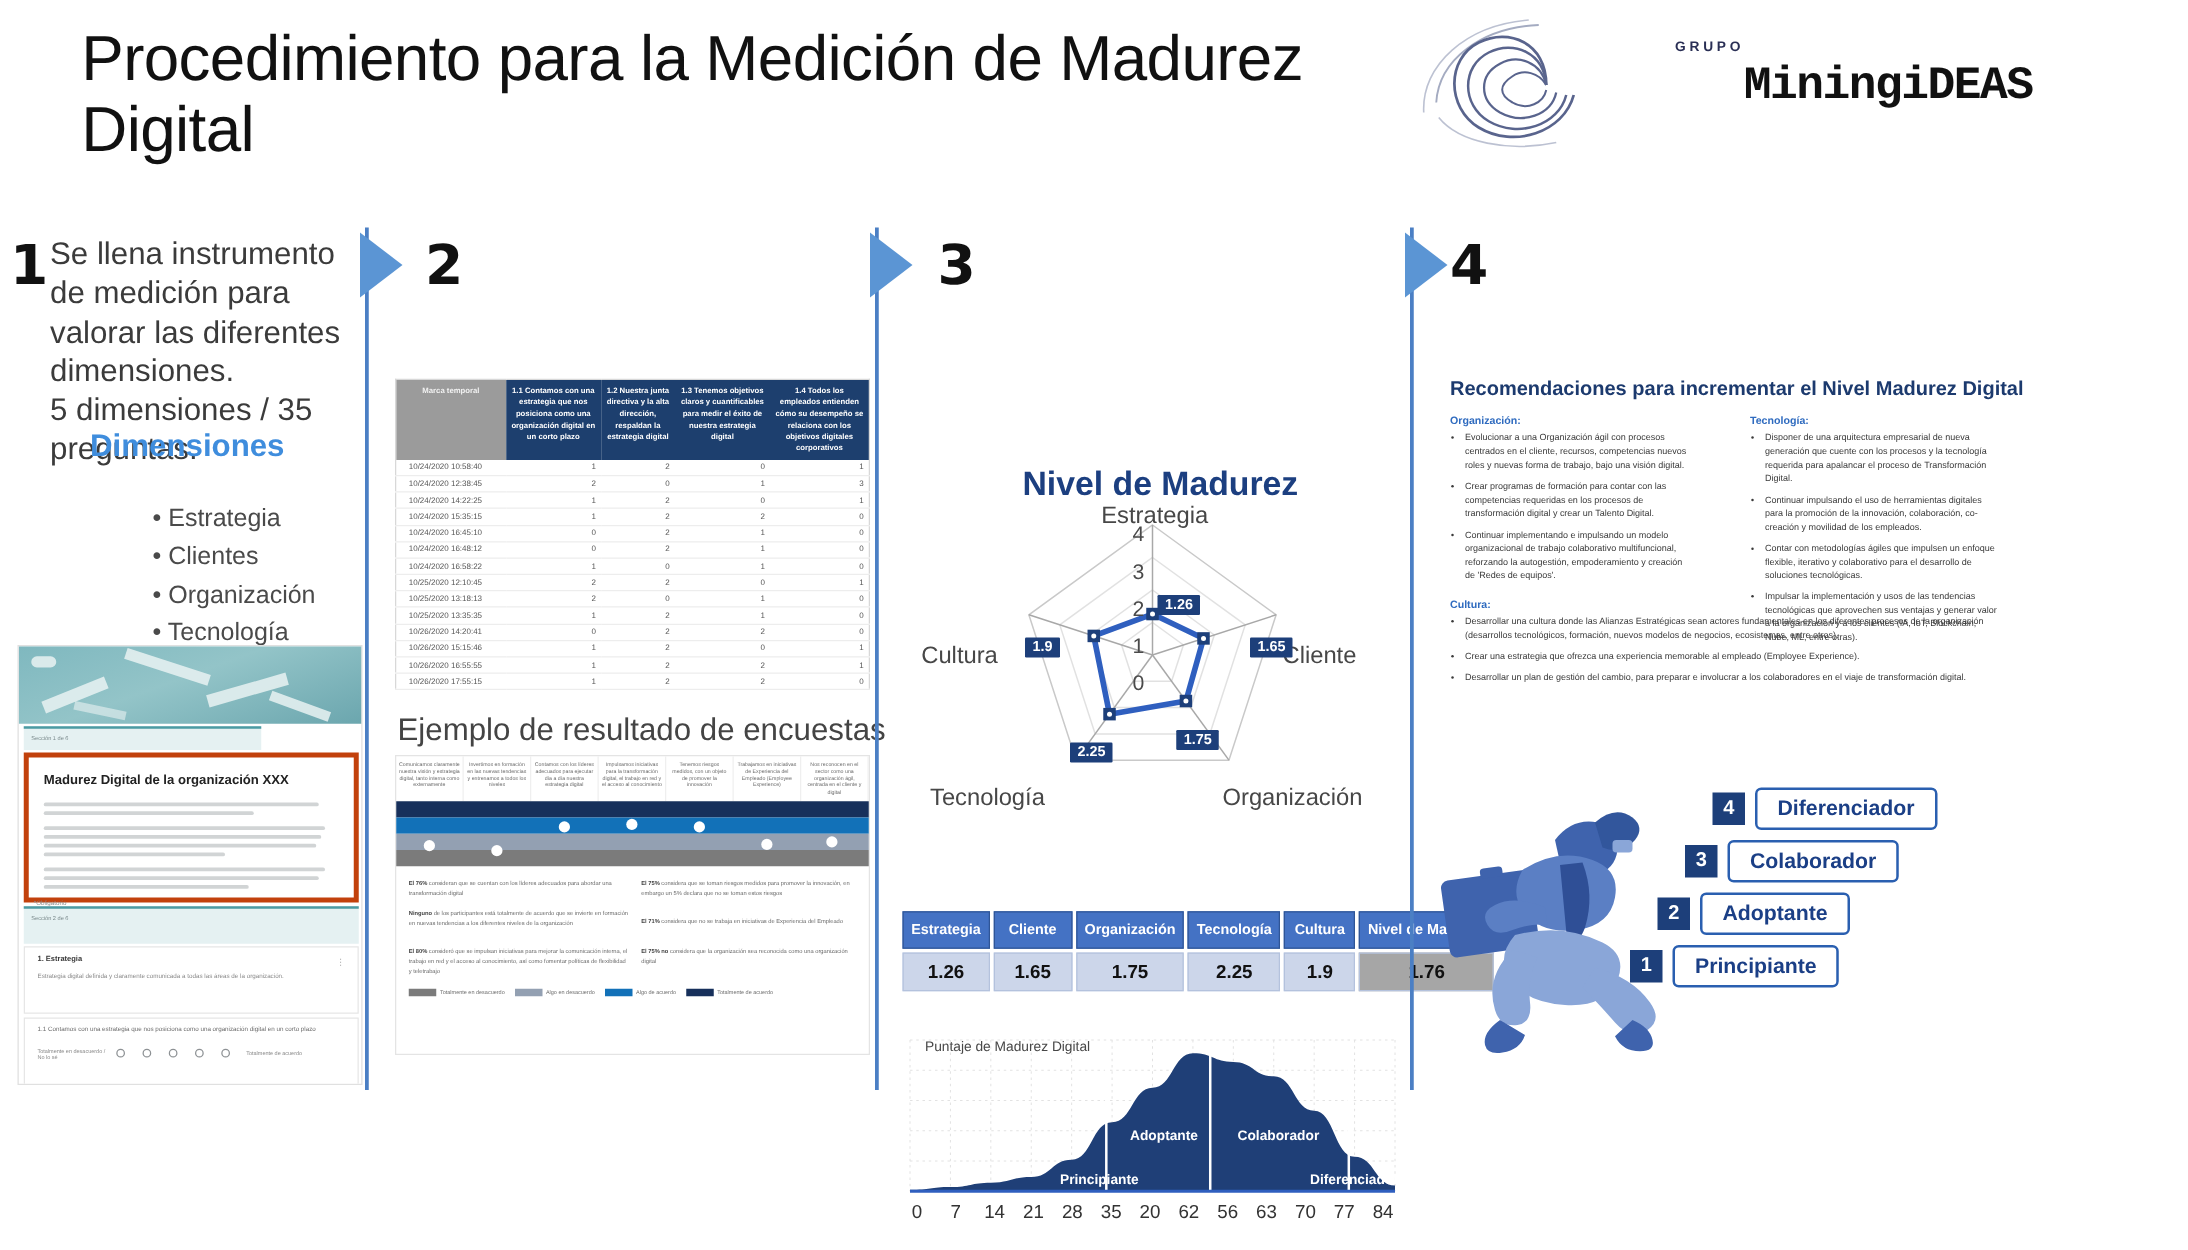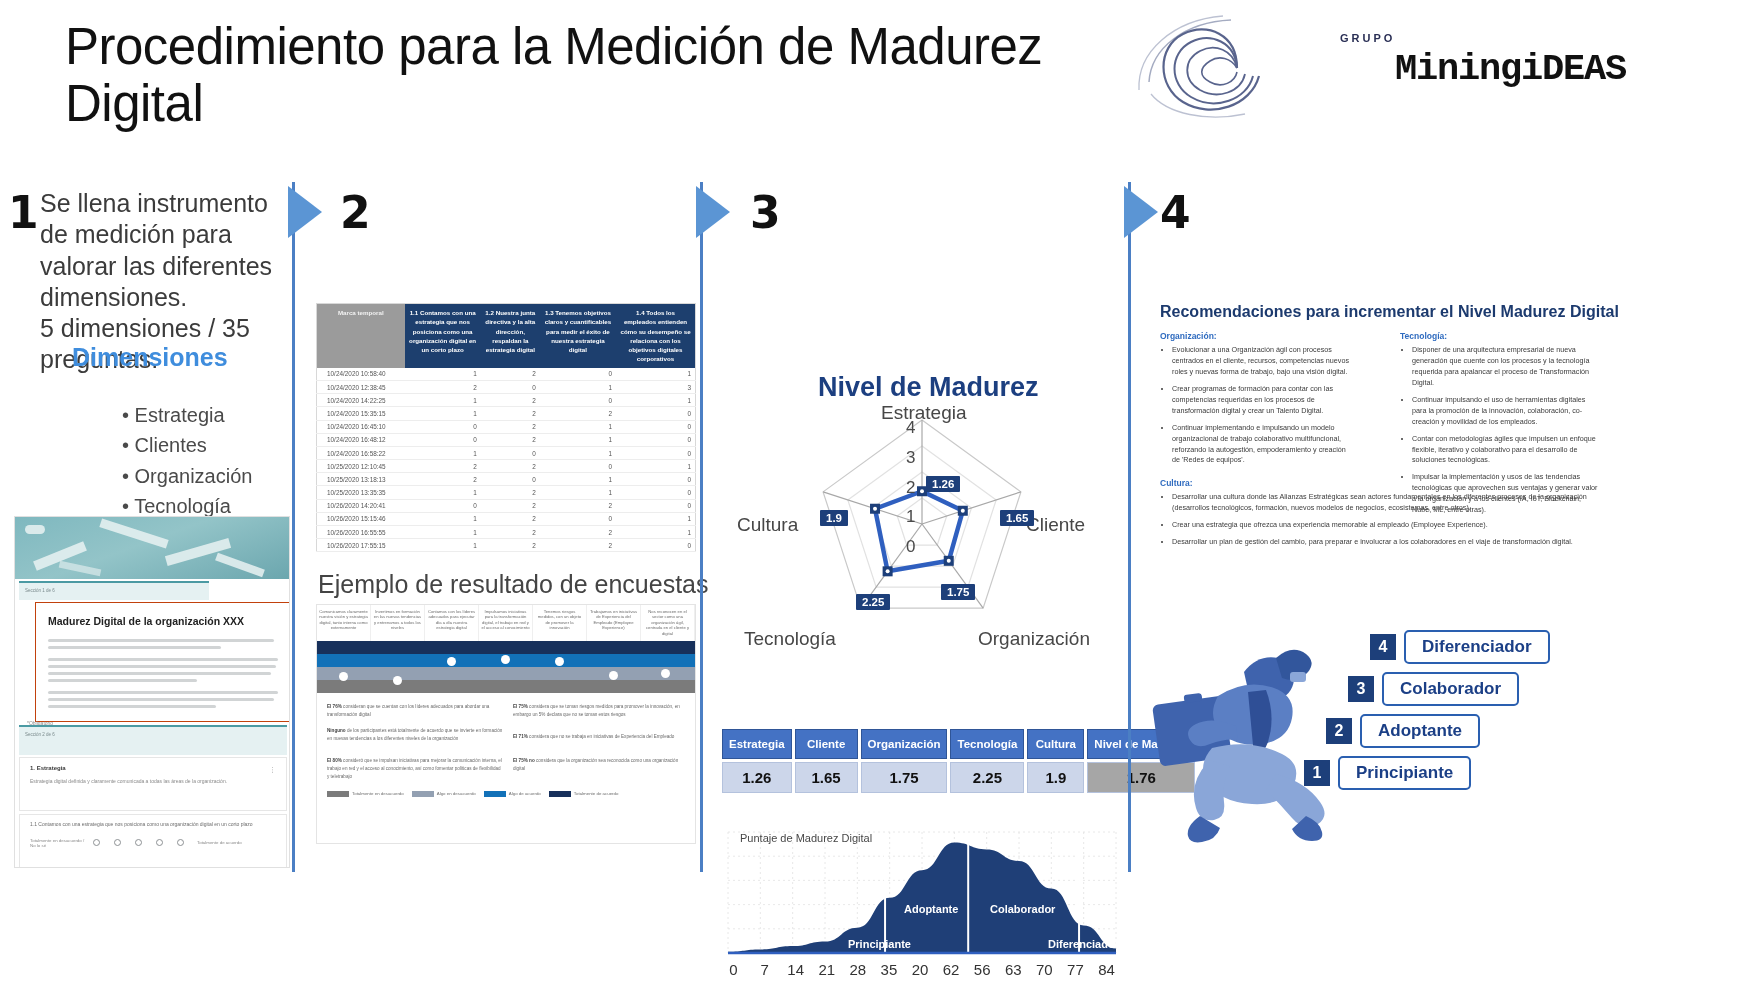--- a/index.html
+++ b/index.html
@@ -61,22 +61,22 @@
     background:linear-gradient(160deg,#7fb8bf 0%, #93c4c8 45%, #6ba6ae 100%);
     overflow:hidden;
   }
   .sb-shape { position:absolute; background:#e9f2f2; opacity:.85; }
   #survey-tab {
     position:absolute; left:4px; top:64px; width:190px; height:19px;
     background:#e5f1f2; border-top:2px solid #4b9aa3;
   }
   .tiny-label { font-size:4.5px; color:#7a8a8c; padding:5px 0 0 6px; }
   #survey-card {
-    position:absolute; left:20px; top:85px; width:268px; height:120px;
-    background:#fff; border:1px solid #c2410c;
+    position:absolute; left:4px; top:85px; width:268px; height:120px;
+    background:#fff; border:4px solid #c2410c;
   }
   #survey-card-title {
     font-size:10.5px; font-weight:800; color:#222; padding:12px 0 0 12px;
   }
   .blur-line { height:3px; background:#c9ccce; border-radius:2px; margin:4px 0; opacity:.85; }
   #survey-sec2 {
     position:absolute; left:4px; top:208px; width:268px; height:30px; background:#e5f1f2;
     border-top:2px solid #4b9aa3;
   }
   #survey-card2 {

